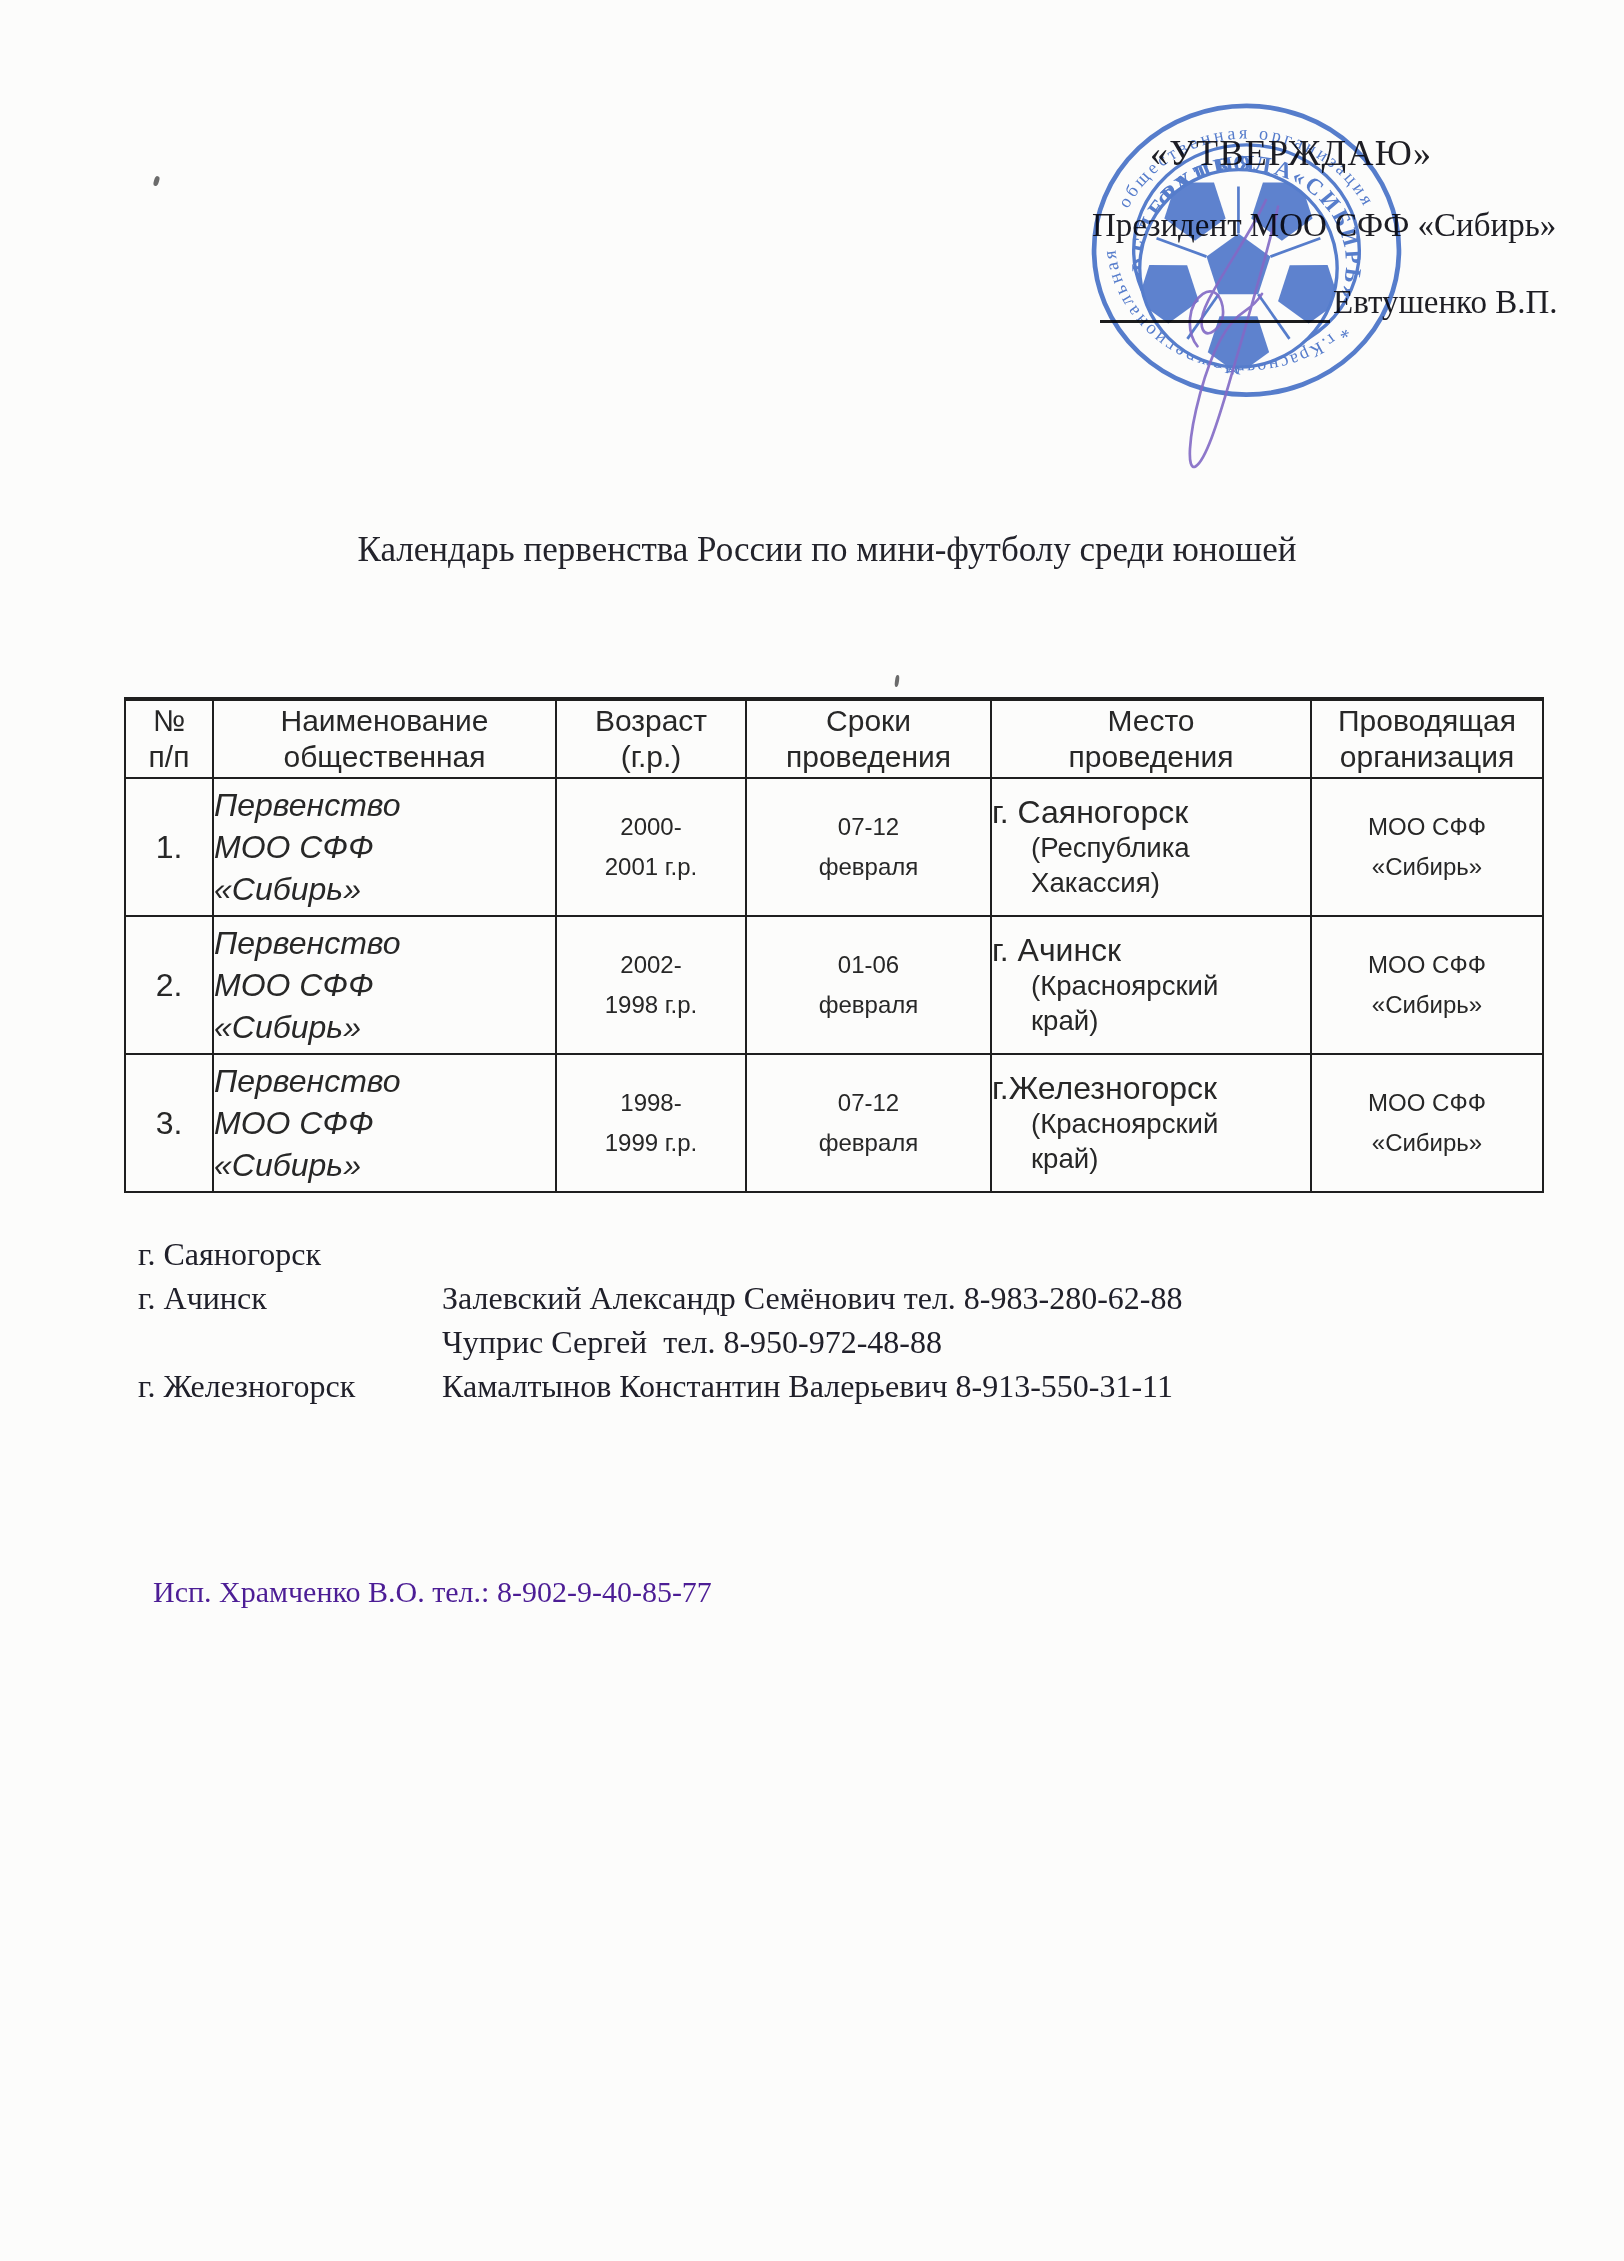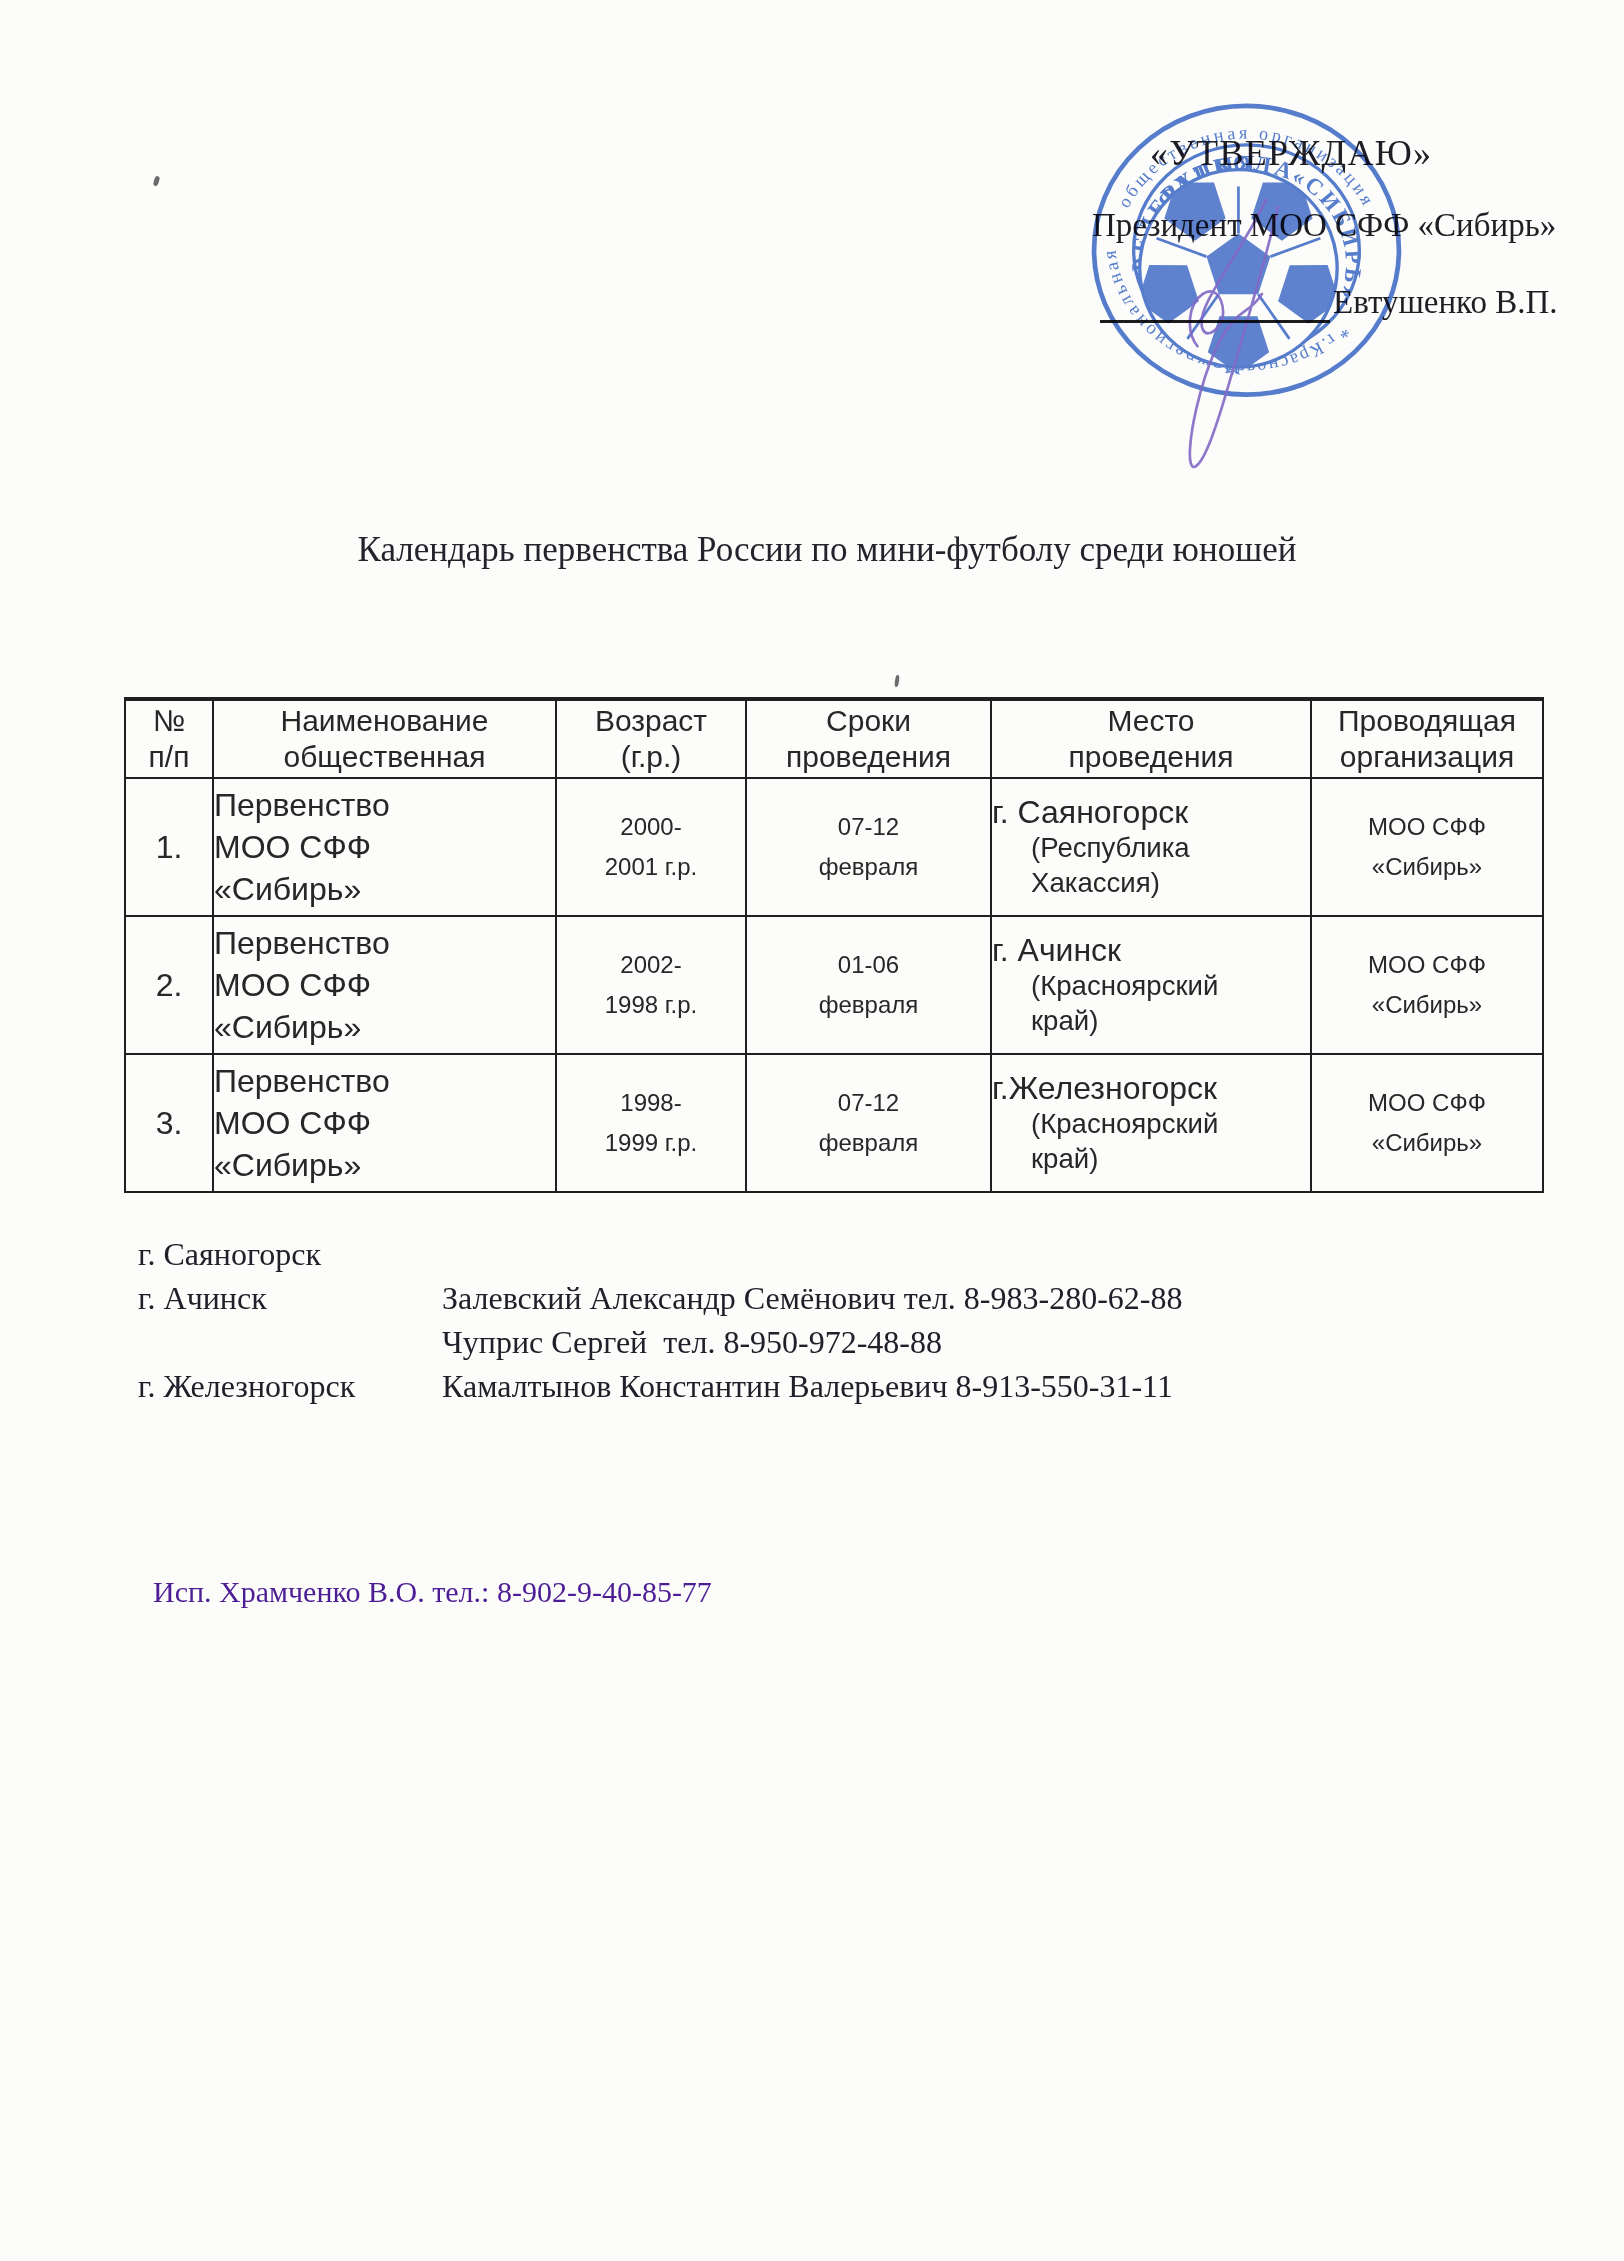--- a/index.html
+++ b/index.html
@@ -73,20 +73,21 @@
   }
   .sched-table tbody td{height:136px;}
   .cell-num{
     text-align:center; vertical-align:middle;
     font-size:32px;
   }
   .cell-name{
     vertical-align:middle;
     font-size:32px; line-height:42px;
     padding-left:15px;
+    font-style:italic;
   }
   .cell-age,.cell-dates,.cell-org{
     text-align:center; vertical-align:middle;
     font-size:24px; line-height:40px;
   }
   .cell-place{
     vertical-align:middle;
     font-size:32px; line-height:36px;
     padding-left:12px;
   }

